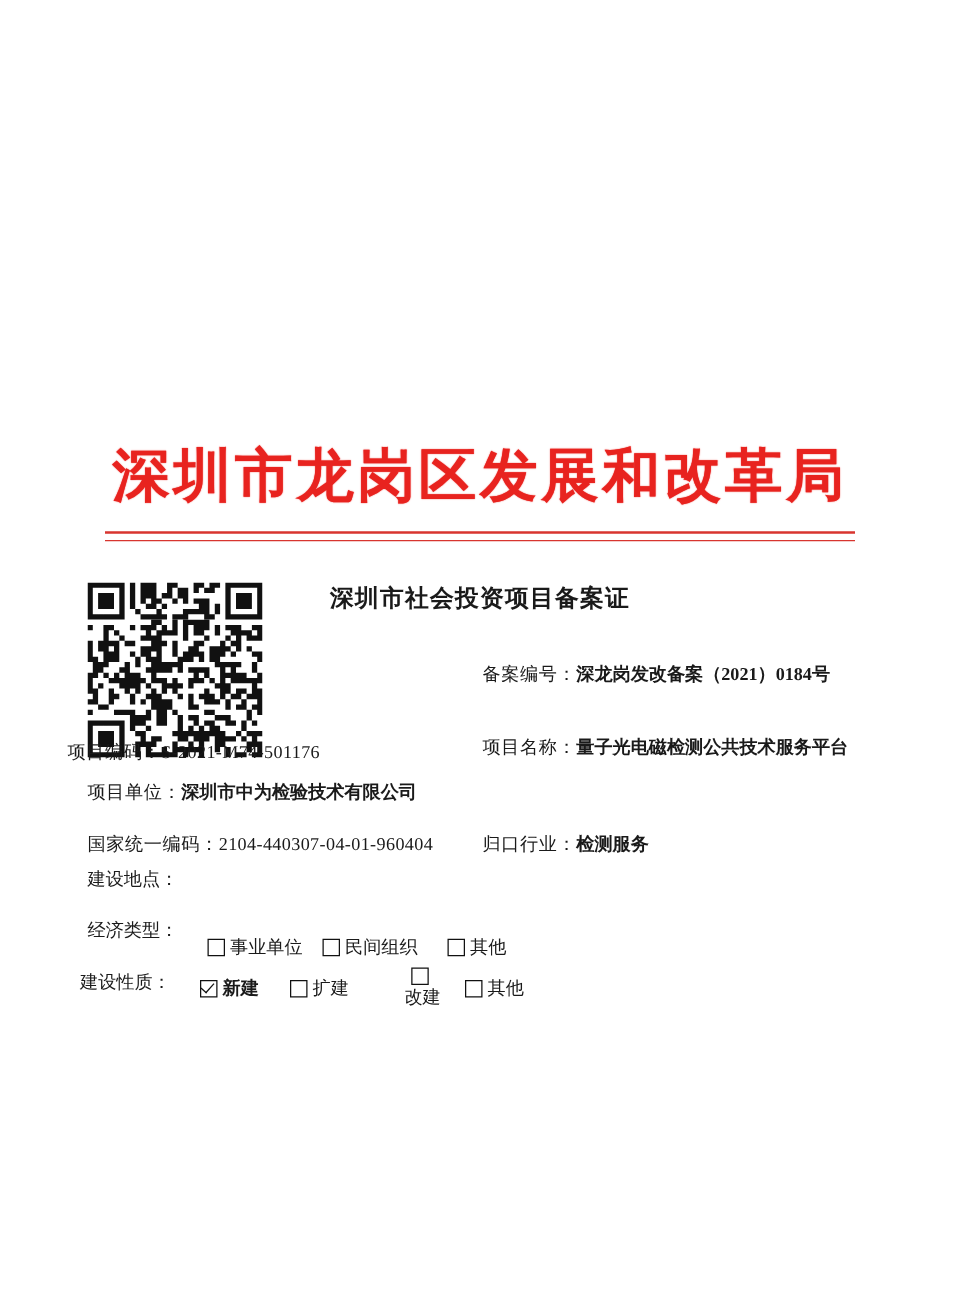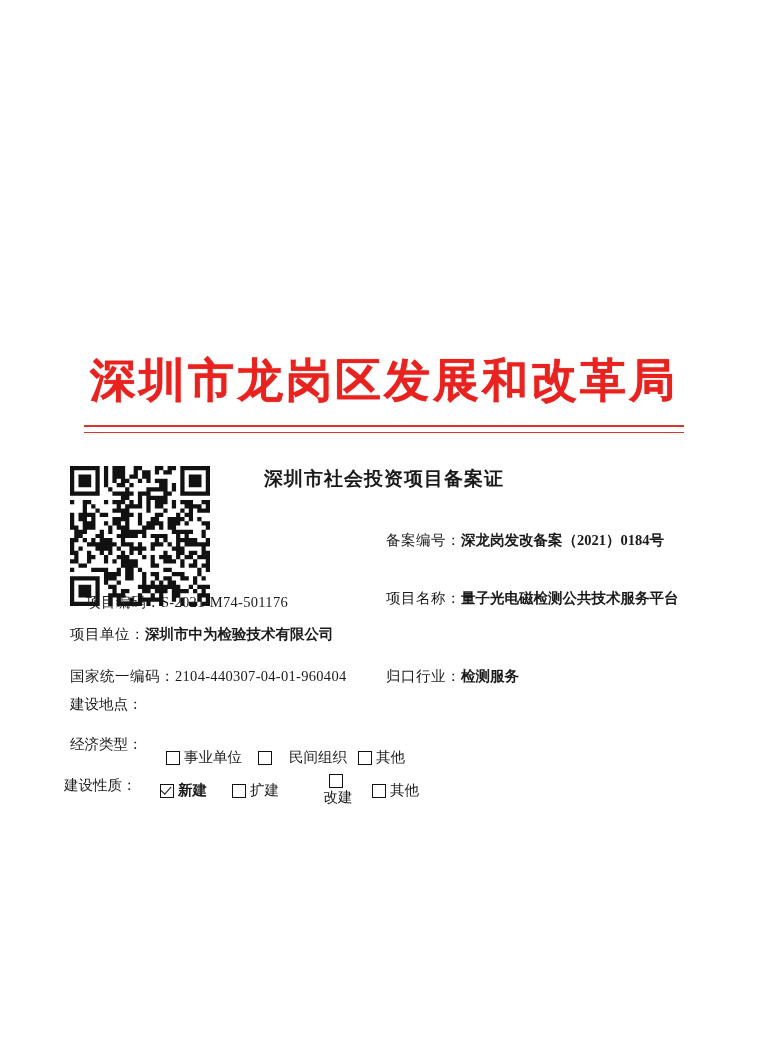--- a/index.html
+++ b/index.html
@@ -92,21 +92,21 @@
     font-family: "Liberation Serif", "DejaVu Serif", serif;
     letter-spacing: 0.3px;
   }
 
   .record-no {
     left: 386px;
     top: 532px;
     font-size: 14.5px;
   }
   .project-code {
-    left: 86px;
+    left: 54px;
     top: 594px;
   }
   .project-name {
     left: 386px;
     top: 590px;
   }
   .project-unit {
     left: 70px;
     top: 626px;
   }
@@ -173,21 +173,21 @@
     border-width: 0 1.6px 1.6px 0;
     transform: rotate(42deg);
   }
   .cb-text { font-size: 14.5px; }
   .cb-item.sel .cb-text { font-weight: 600; }
 
   
   .econ-row1 .cb-item:nth-child(1) { width: 92px; margin-right: 0; }
   .econ-row1 .cb-item:nth-child(2) { width: 100px; margin-right: 0; }
   .econ-row2 .cb-item:nth-child(1) { width: 92px; margin-right: 0; }
-  .econ-row2 .cb-item:nth-child(2) { width: 100px; margin-right: 0; gap: 13px; }
+  .econ-row2 .cb-item:nth-child(2) { width: 100px; margin-right: 0; }
 
   .nature-row .cb-item:nth-child(1) { width: 72px; margin-right: 0; }
   .nature-row .cb-item:nth-child(2) { width: 72px; margin-right: 0; }
   .nature-row .cb-item:nth-child(3) { width: 68px; margin-right: 0; flex-direction: column; }
 </style>
 </head>
 <body>
 
 <div class="page">
 

